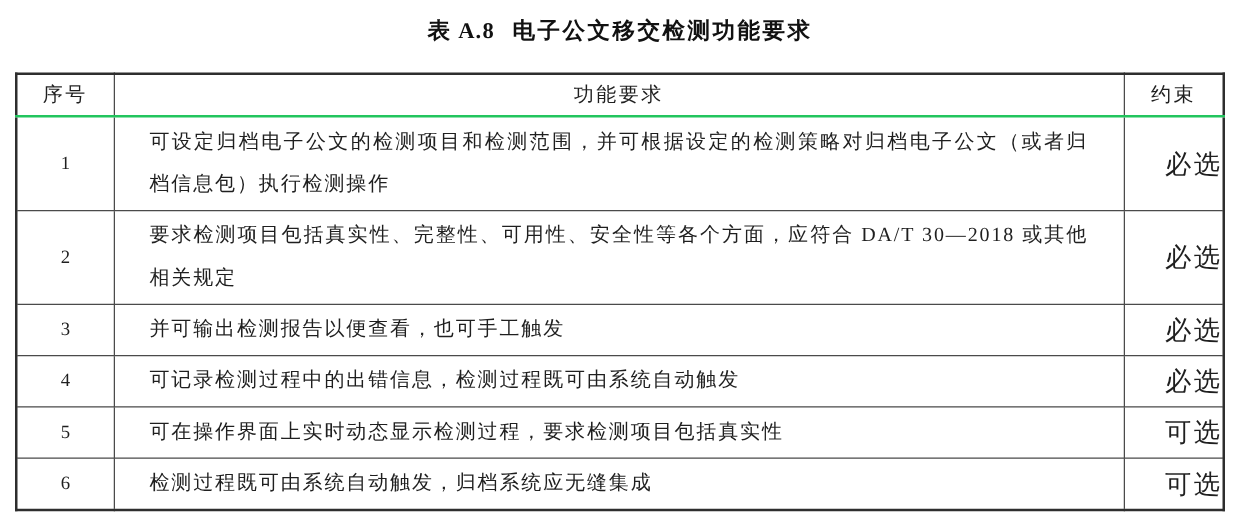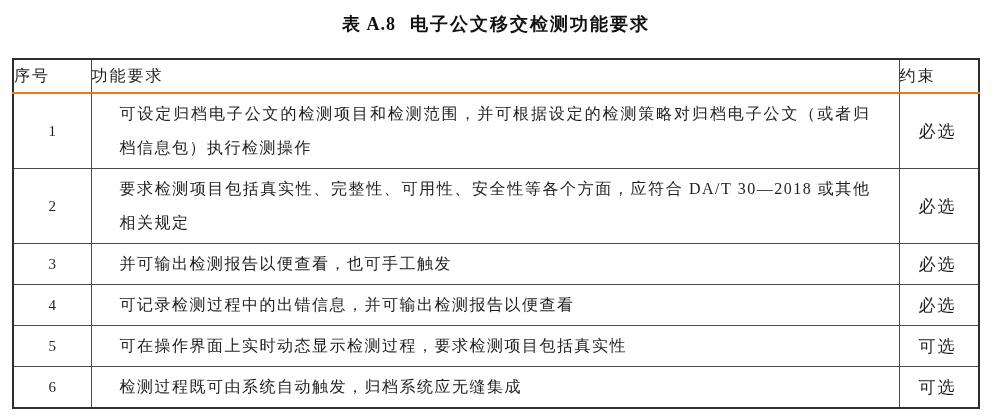--- a/index.html
+++ b/index.html
@@ -35,45 +35,45 @@
     table-layout: fixed;
     font-size: 16px;
   }
   .req-table th, .req-table td {
     border: 1px solid #4a4a4a;
     padding: 0;
   }
   .req-table thead th {
     height: 34px;
     font-weight: normal;
-    text-align: left;
+    text-align: center;
     letter-spacing: 2px;
-    border-bottom: 2px solid #f97316;
+    border-bottom: 2px solid #22c55e;
     font-size: 16px;
   }
   .col-no-w  { width: 78px; }
   .col-req-w { width: 808px; }
   .col-con-w { width: 80px; }
   .req-table td.col-no {
     text-align: center;
     vertical-align: middle;
     font-size: 15px;
   }
   .req-table td.col-req {
     text-align: justify;
     vertical-align: middle;
     line-height: 34px;
     padding: 3px 28px;
     letter-spacing: 1.5px;
   }
   .req-table td.col-con {
-    text-align: left;
+    text-align: right;
     vertical-align: middle;
     letter-spacing: 2px;
-    font-size: 17px;
+    font-size: 21px;
     padding-left: 19px;
   }
   .req-table tbody tr { height: 38px; }
 </style>
 </head>
 <body>
 
 <div class="page">
 
   <h1 class="title">
@@ -107,21 +107,21 @@
   </tr>
 
   <tr>
     <td class="col-no">3</td>
     <td class="col-req">并可输出检测报告以便查看，也可手工触发</td>
     <td class="col-con">必选</td>
   </tr>
 
   <tr>
     <td class="col-no">4</td>
-    <td class="col-req">可记录检测过程中的出错信息，并可输出检测报告以便查看</td>
+    <td class="col-req">可记录检测过程中的出错信息，检测过程既可由系统自动触发</td>
     <td class="col-con">必选</td>
   </tr>
 
   <tr>
     <td class="col-no">5</td>
     <td class="col-req">可在操作界面上实时动态显示检测过程，要求检测项目包括真实性</td>
     <td class="col-con">可选</td>
   </tr>
 
   <tr>

